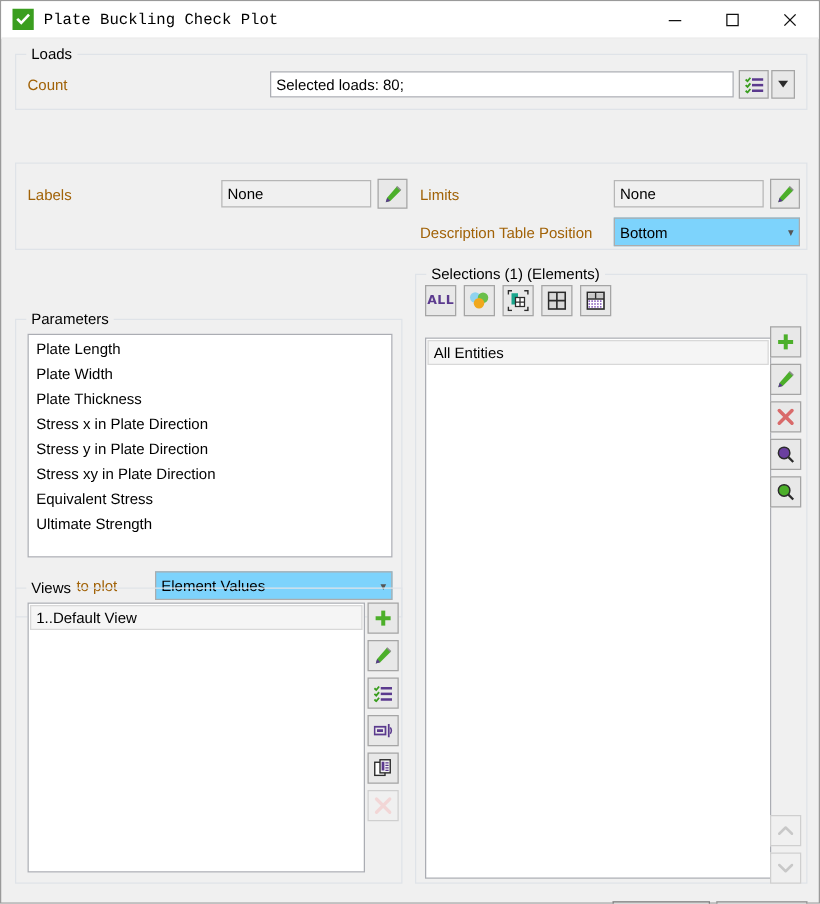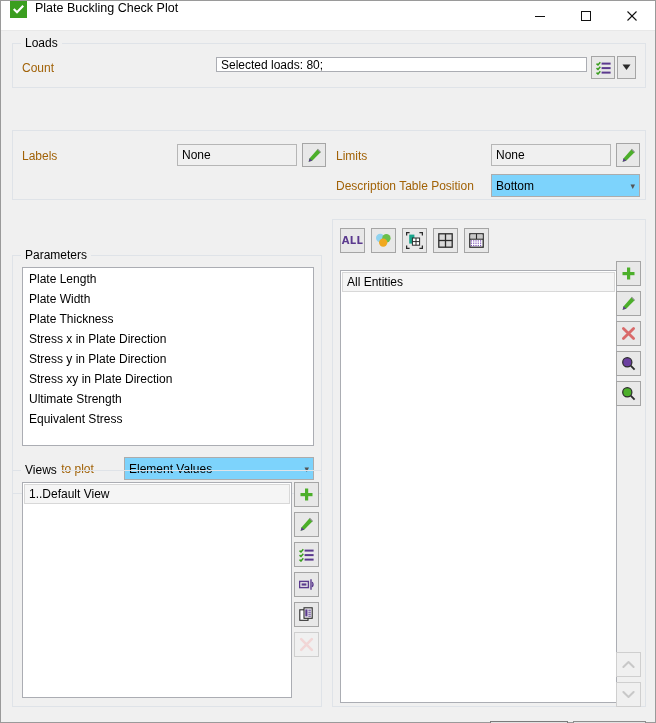--- a/index.html
+++ b/index.html
@@ -20,22 +20,24 @@
     border: 1px solid #9a9a9a;
     display: flex;
     flex-direction: column;
   }
 
   
   .titlebar {
     height: 30px;
     background: #ffffff;
     display: flex;
+    align-items: center;
     flex: 0 0 30px;
     border-bottom: 1px solid #e8e8e8;
+    font-family: Liberation Mono, monospace;
   }
   .title-icon {
     width: 17px; height: 17px;
     margin-left: 9px; margin-right: 8px;
     background: #3a9e1f;
     display: flex; align-items: center; justify-content: center;
     flex: 0 0 17px;
   }
   .title-icon svg { display:block; }
   .title-text {
@@ -180,21 +182,21 @@
           </svg>
       </div>
     </div>
   </div>
 
   <div class="content">
 
     <div class="group" style="left:11px; top:12px; width:634px; height:45px;">
       <div class="legend">Loads</div>
       <div class="lbl" style="position:absolute; left:9px; top:17px;">Count</div>
-      <div class="textbox" style="position:absolute; left:203px; top:13px; width:371px; height:15px;">Selected loads: 80;</div>
+      <div class="textbox" style="position:absolute; left:203px; top:13px; width:371px; height:21px;">Selected loads: 80;</div>
       <div class="btn" style="position:absolute; left:578px; top:12px; width:24px; height:23px;">
         <svg width="15" height="14" viewBox="0 0 15 14">
           <path d="M0.5 2.6 L2 4 L4.3 1.2" stroke="#3a9e1f" stroke-width="1.5" fill="none"></path>
           <rect x="5.6" y="1.6" width="9" height="2" fill="#5b3a8e"></rect>
           <path d="M0.5 7.1 L2 8.5 L4.3 5.7" stroke="#3a9e1f" stroke-width="1.5" fill="none"></path>
           <rect x="5.6" y="6.1" width="9" height="2" fill="#5b3a8e"></rect>
           <path d="M0.5 11.6 L2 13 L4.3 10.2" stroke="#3a9e1f" stroke-width="1.5" fill="none"></path>
           <rect x="5.6" y="10.6" width="9" height="2" fill="#5b3a8e"></rect>
         </svg>
       </div>
@@ -236,22 +238,22 @@
     <div class="group" style="left:11px; top:188px; width:310px; height:239px;margin-top:36px;">
       <div class="legend">Parameters</div>
 
       <div class="listbox" style="position:absolute; left:9px; top:11px; width:292px; height:179px;">
         <div class="list-item">Plate Length</div>
         <div class="list-item">Plate Width</div>
         <div class="list-item">Plate Thickness</div>
         <div class="list-item">Stress x in Plate Direction</div>
         <div class="list-item">Stress y in Plate Direction</div>
         <div class="list-item">Stress xy in Plate Direction</div>
+        <div class="list-item">Equivalent Stress</div>
         <div class="list-item">Ultimate Strength</div>
-        <div class="list-item">Equivalent Stress</div>
       </div>
 
       <div class="lbl" style="position:absolute; left:9px; top:206px;">Values to plot</div>
       <div class="combo" style="position:absolute; left:111px; top:201px; width:190px; height:23px;">
         <span>Element Values</span>
         <span class="chev">▾</span>
       </div>
     </div>
 
     <div class="group" style="left:11px; top:439px; width:310px; height:237px;">
@@ -304,20 +306,21 @@
         </svg>
       </div>
       <div class="btn disabled" style="position:absolute; left:281px; top:161px; width:25px; height:25px;">
         <svg width="15" height="15" viewBox="0 0 15 15">
           <path d="M2.2 2.2 L12.8 12.8 M12.8 2.2 L2.2 12.8" stroke="#f2d6d6" stroke-width="2.6" stroke-linecap="round"></path>
         </svg>
       </div>
     </div>
 
     <div class="group" style="left:331px; top:188px; width:314px; height:488px;">
+      <div class="legend">Selections (1) (Elements)</div>
 
       <div style="position:absolute; left:7px; top:8px; display:flex; gap:6px;">
         <div class="btn" style="width:25px; height:25px;">
           <span class="ALLtxt">ALL</span>
         </div>
         <div class="btn" style="width:25px; height:25px;">
           <svg width="17" height="15" viewBox="0 0 17 15">
             <circle cx="5.2" cy="5" r="4.2" fill="#8fd3f0"></circle>
             <circle cx="11.4" cy="5.2" r="4.2" fill="#6abf4b"></circle>
             <circle cx="8.2" cy="9.6" r="4.2" fill="#f0a81e"></circle>

